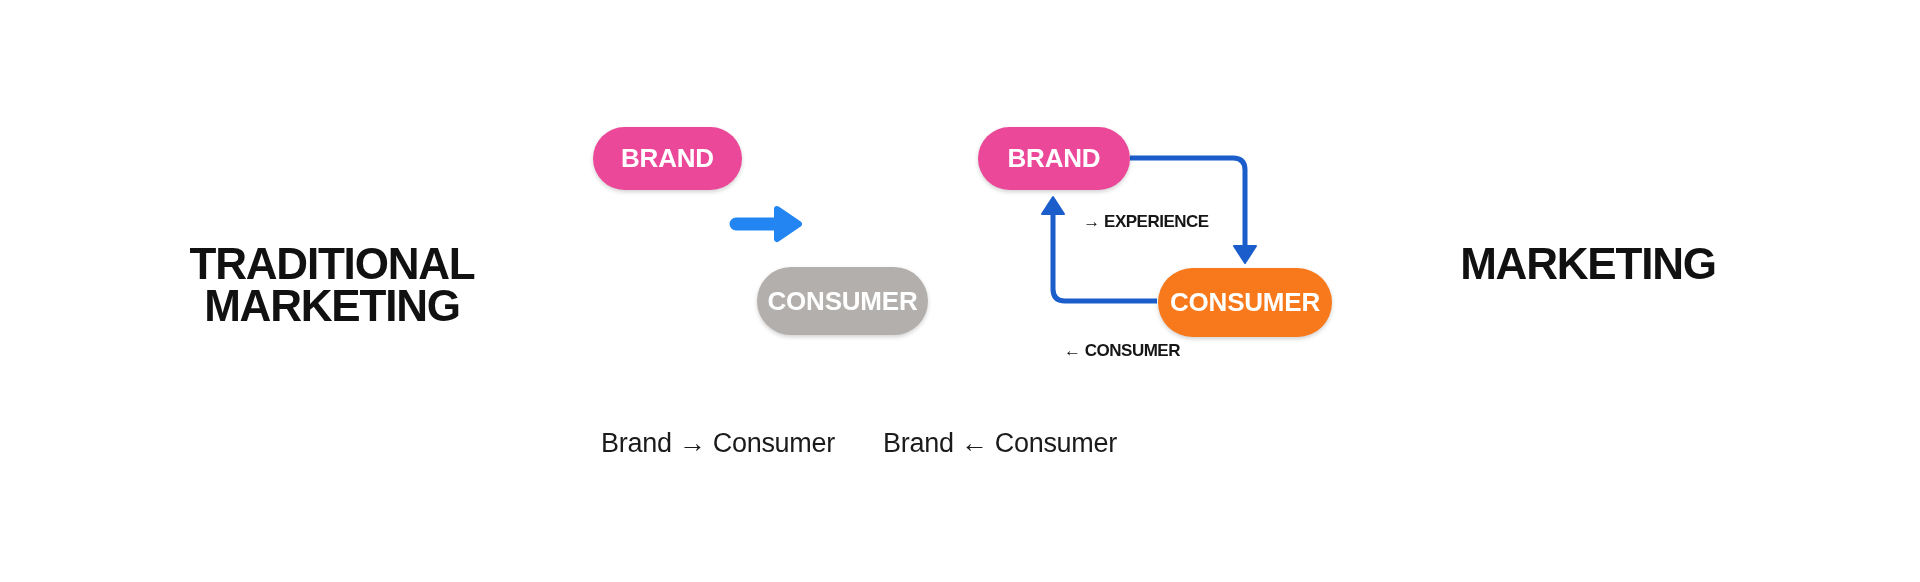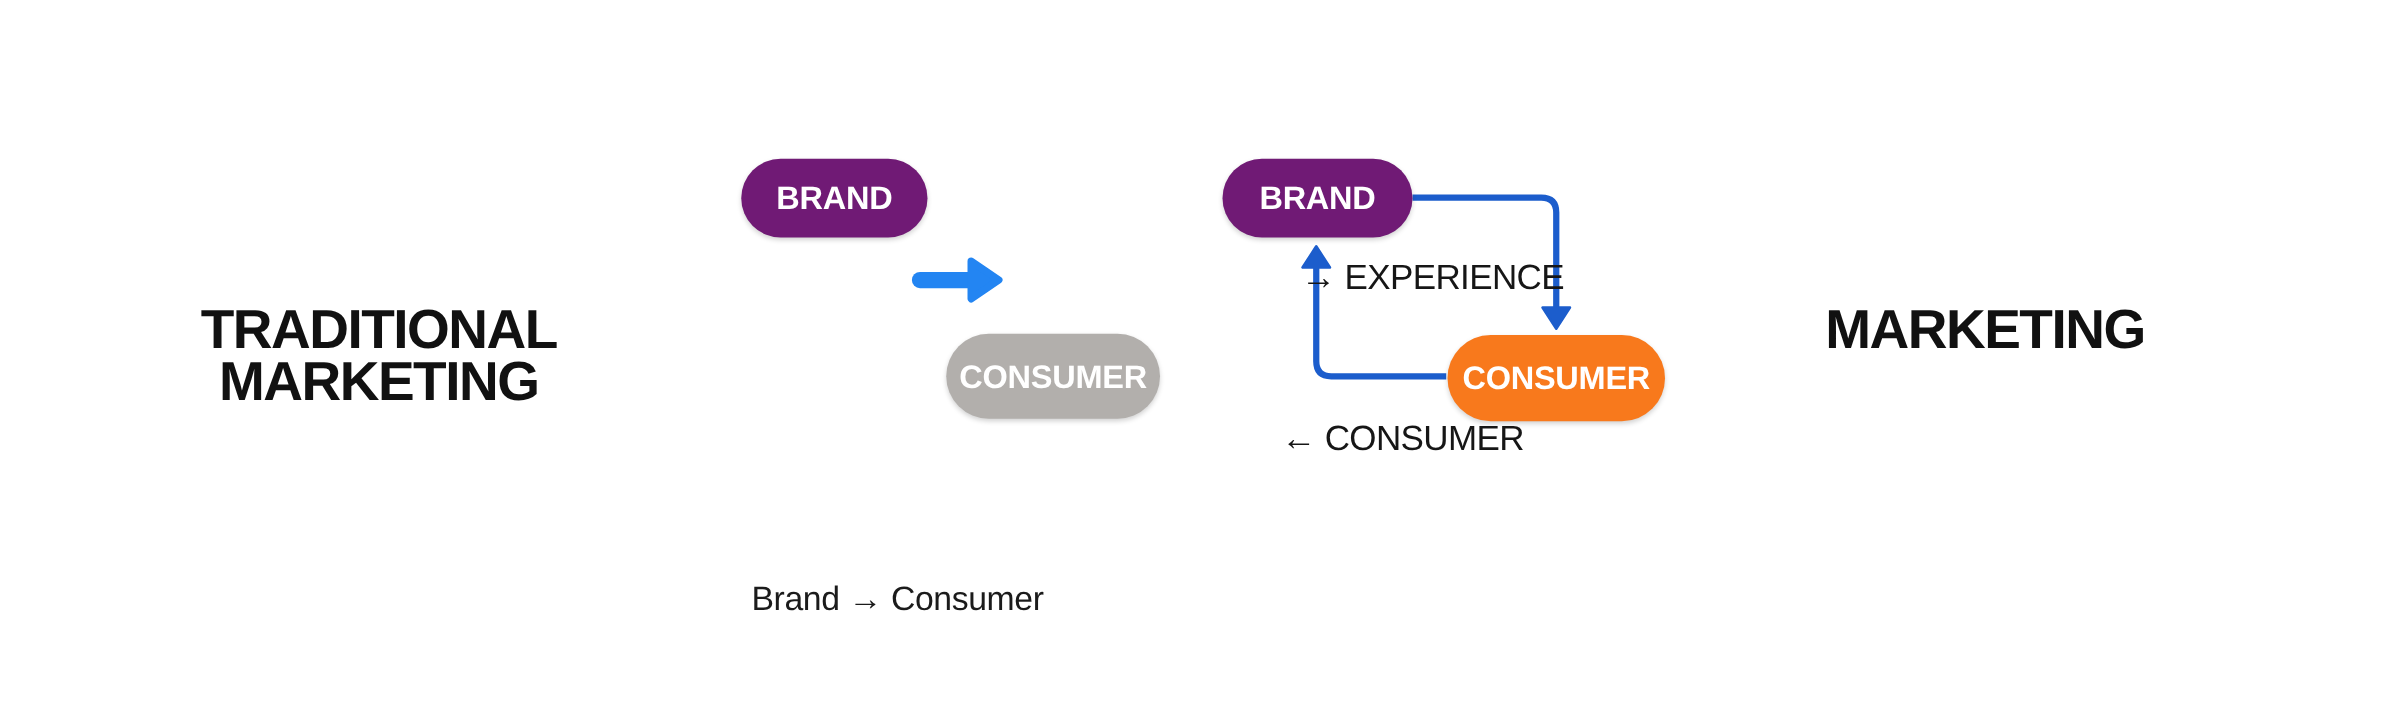--- a/index.html
+++ b/index.html
@@ -19,37 +19,37 @@
   .heading {
     position: absolute;
     width: 380px;
     text-align: center;
     font-weight: 700;
     font-size: 44px;
     line-height: 42px;
     letter-spacing: -1.2px;
     color: #111111;
   }
-  .heading-left  { left: 113px; top: 243px; }
+  .heading-left  { left: 142px; top: 243px; }
   .heading-right { left: 1398px; top: 243px; }
 
   .pill {
     position: absolute;
     display: flex;
     align-items: center;
     justify-content: center;
     border-radius: 40px;
     color: #ffffff;
     font-weight: 700;
     font-size: 26px;
     letter-spacing: -0.2px;
     box-shadow: 0 2px 4px rgba(0,0,0,0.18);
     white-space: nowrap;
   }
-  .pill-blue   { background: #701a75; }
+  .pill-blue   { background: #ec4899; }
   .pill-gray   { background: #b2afac; }
   .pill-orange { background: #f8791c; }
 
   .trad-brand    { left: 593px;  top: 127px; width: 149px; height: 63px; }
   .trad-consumer { left: 757px;  top: 267px; width: 171px; height: 68px; }
   .exp-brand     { left: 978px;  top: 127px; width: 152px; height: 63px; }
   .exp-consumer  { left: 1158px; top: 268px; width: 174px; height: 69px; }
 
   .flow-arrow-svg {
     position: absolute;
@@ -60,43 +60,43 @@
   }
   .connector-svg {
     position: absolute;
     left: 960px;
     top: 90px;
     width: 420px;
     height: 300px;
   }
   .flow-label {
     position: absolute;
-    font-weight: 400;
-    font-size: 28px;
+    font-weight: 700;
+    font-size: 17px;
     letter-spacing: -0.5px;
     color: #161616;
     white-space: nowrap;
     transform: translateX(-50%);
     line-height: 24px;
   }
   .label-experience { left: 1146px; top: 210px; }
   .label-feedback   { left: 1122px; top: 339px; }
 
   .caption {
     position: absolute;
     font-weight: 400;
     font-size: 27px;
     letter-spacing: -0.3px;
     color: #1b1b1b;
     white-space: nowrap;
     transform: translateX(-50%);
     line-height: 30px;
     top: 428px;
   }
-  .caption-traditional  { left: 718px; margin-top: 36px; }
+  .caption-traditional  { left: 718px; }
   .caption-experiential { left: 1000px; }
 </style>
 </head>
 <body>
 
 <div class="canvas">
 
   <div class="heading heading-left">
     <div>TRADITIONAL</div>
     <div>MARKETING</div>
@@ -132,18 +132,19 @@
     <span>BRAND</span>
   </div>
 
   <div class="pill pill-orange exp-consumer">
     <span>CONSUMER</span>
   </div>
 
   <div class="flow-label label-experience">→ EXPERIENCE</div>
   <div class="flow-label label-feedback">← CONSUMER</div>
 
+  <div class="caption caption-experiential">Brand ← Consumer</div>
 
   <div class="heading heading-right">
     <div>MARKETING</div>
   </div>
 
 </div>
 
 </body></html>

